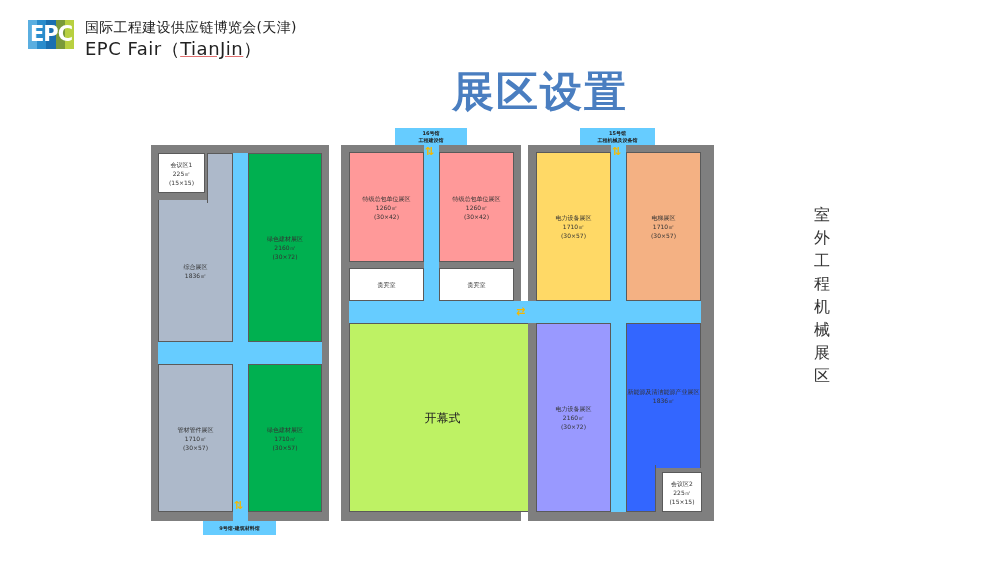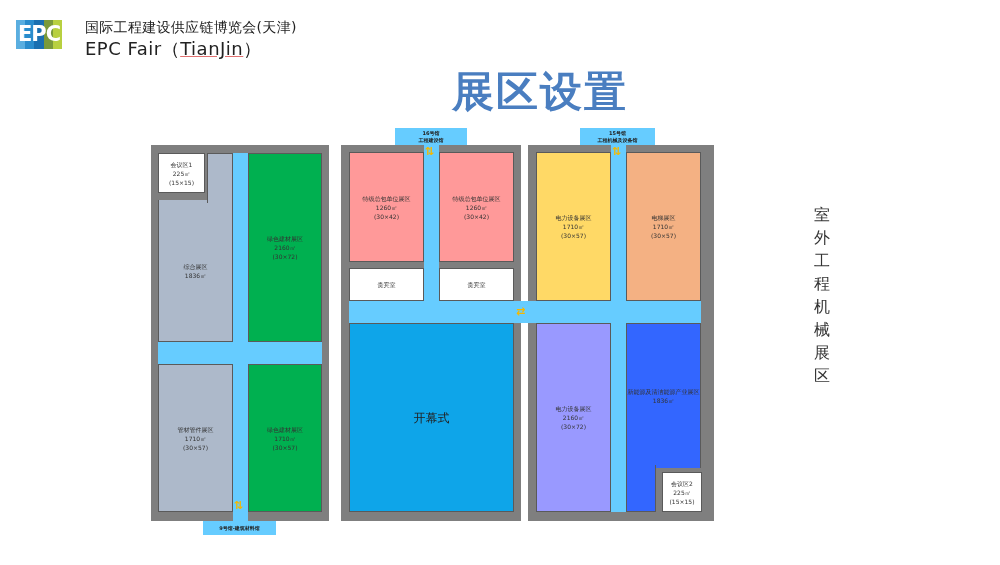--- a/index.html
+++ b/index.html
@@ -1,19 +1,19 @@
 <!DOCTYPE html>
 <html><head>
 <meta charset="utf-8">
 <style>
   * { margin:0; padding:0; box-sizing:border-box; }
   html, body { width:1000px; height:565px; background:#ffffff; overflow:hidden; }
   body { position:relative; font-family:"DejaVu Sans", sans-serif; }
 
-  .logo { position:absolute; left:16px; top:20px; width:46px; height:29px; display:flex; }
+  .logo { position:absolute; left:28px; top:20px; width:46px; height:29px; display:flex; }
   .logo .stripe { flex:1; height:100%; }
   .logo .letters { position:absolute; left:0; top:0; width:100%; height:100%; color:#fff;
     font-family:"DejaVu Sans", sans-serif; font-weight:bold; font-size:21px; line-height:29px;
     text-align:center; letter-spacing:-1px; }
   .brand-cn { position:absolute; left:85px; top:19px; font-size:14px; color:#222; letter-spacing:0.3px; }
   .brand-en { position:absolute; left:85px; top:37px; font-size:18px; color:#222; letter-spacing:0.5px; }
   .brand-en .u { text-decoration:underline; text-decoration-color:#e07070; }
 
   .title { position:absolute; left:0; width:100%; top:64px; text-align:center;
     font-size:42px; font-weight:bold; color:#4a7ec0; letter-spacing:2px;margin-left:40px; }
@@ -97,21 +97,21 @@
   <span>1260㎡</span>
   <span>(30×42)</span>
 </div>
 <div class="zone" style="left:349px;top:268px;width:75px;height:33px;background:#ffffff;">
   <span>贵宾室</span>
 </div>
 <div class="zone" style="left:439px;top:268px;width:75px;height:33px;background:#ffffff;">
   <span>贵宾室</span>
 </div>
 <div class="aisle" style="left:349px;top:301px;width:180px;height:22px;"></div>
-<div class="zone" style="left:349px;top:323px;width:165px;height:189px;background:#0ea5e9;font-size:12px;line-height:16px;color:#222;">
+<div class="zone" style="left:349px;top:323px;width:187px;height:189px;background:#bef264;font-size:12px;line-height:16px;color:#222;">
   <span>开幕式</span>
 </div>
 
 <div class="aisle" style="left:514px;top:301px;width:22px;height:22px;"></div>
 <div class="arrow" style="left:516px;top:306px;">⇄</div>
 
 <div class="hall" style="left:528px; top:145px; width:186px; height:376px;"></div>
 <div class="gate" style="left:580px;top:128px;width:75px;height:17px;">
   <span>15号馆</span>
   <span>工程机械及设备馆</span>

